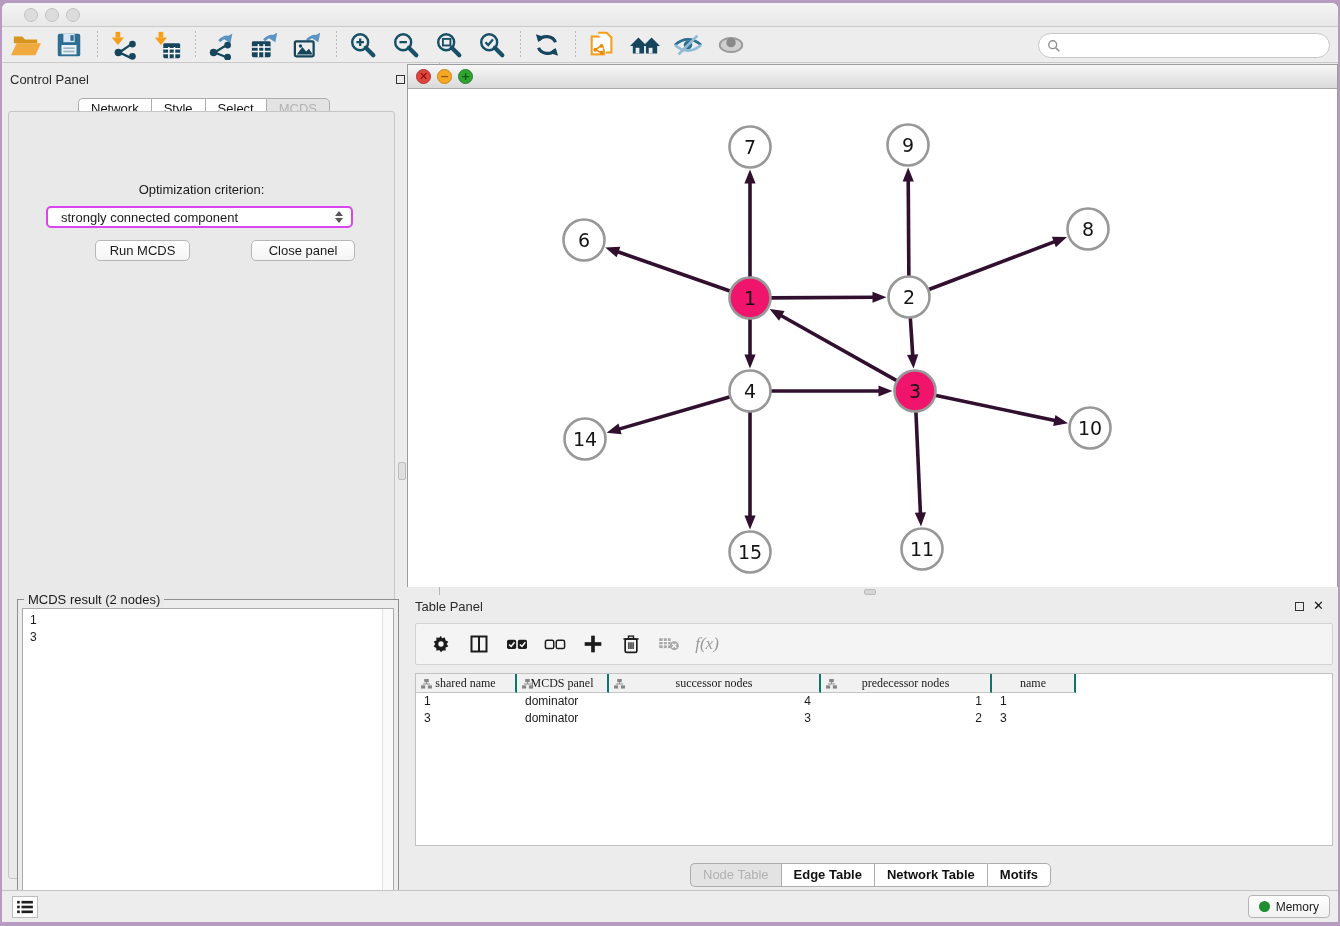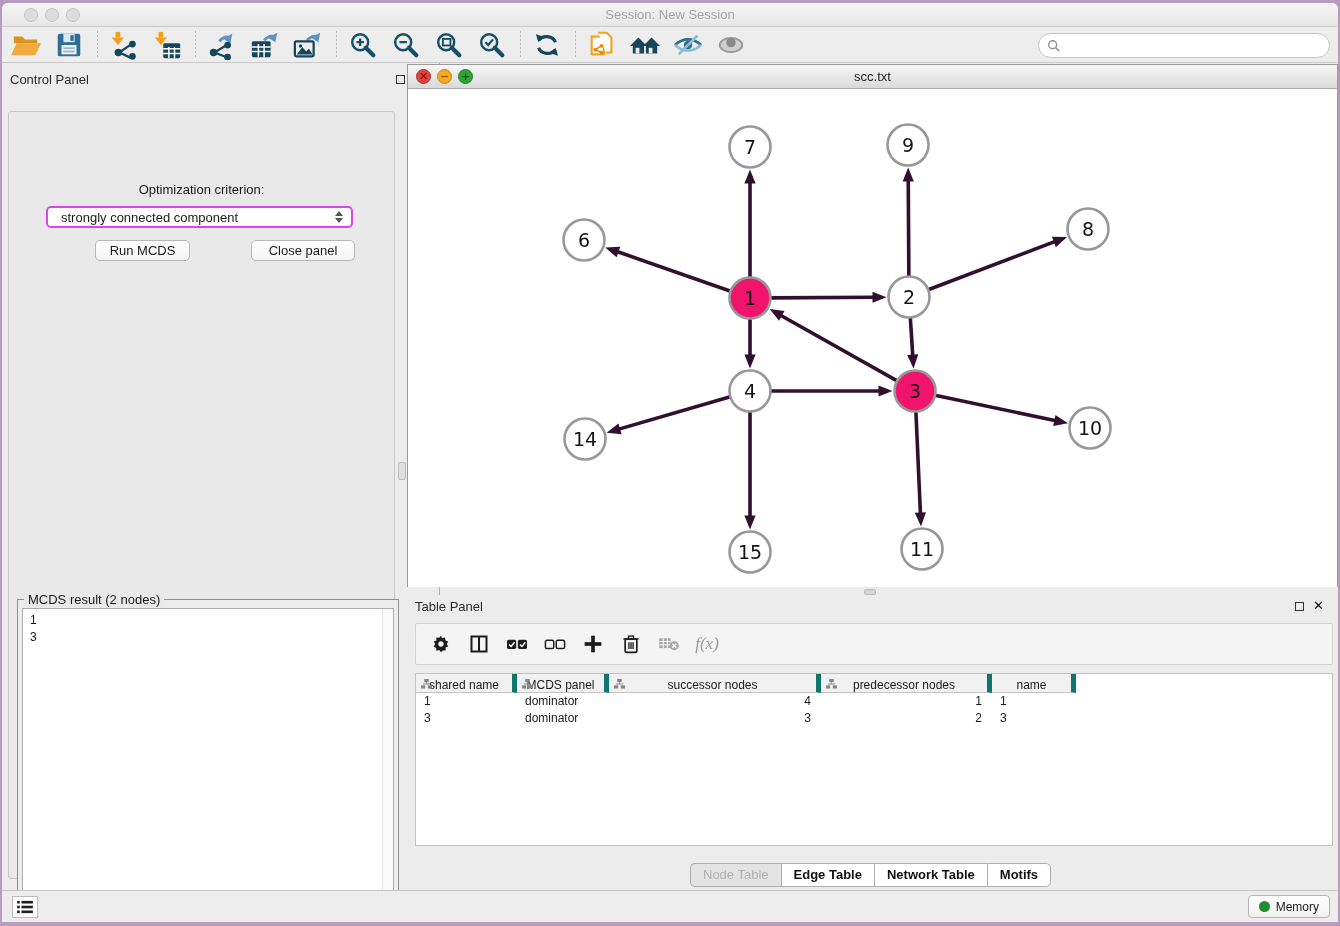--- a/index.html
+++ b/index.html
@@ -68,21 +68,21 @@
   
   .tpanel { position:absolute; left:405px; top:592px; width:931px; height:295px; background:#ECECEC; }
   .tpanel .panel-head { top:2px; }
   .tpanel .float-ic { right:34px; } .tpanel .close-ic { right:14px; }
   .ttoolbar { position:absolute; left:8px; top:28px; width:918px; height:42px; background:#F4F4F4; border:1px solid #D2D2D2; border-radius:2px; display:flex; align-items:center; padding-left:12px; }
   .ttb { width:26px; height:26px; display:flex; align-items:center; justify-content:center; margin-right:12px; }
   .fx { font:italic 17px "Liberation Serif","DejaVu Serif",serif; color:#9A9A9A; }
 
   .dtable { position:absolute; left:8px; top:78px; width:918px; height:173px; background:#fff; border:1px solid #C2C2C2; font-size:12px; }
   .thead { display:flex; height:19px; }
-  .th { background:#F1F1F1; border-right:5px solid #0f766e; border-bottom:1px solid #C5C5C5; display:flex; align-items:flex-end; justify-content:center; gap:4px; position:relative; }
+  .th { background:#F1F1F1; border-right:2px solid #0f766e; border-bottom:1px solid #C5C5C5; display:flex; align-items:center; justify-content:center; gap:4px; position:relative;font-family:Liberation Serif, serif; }
   .th .hic { position:absolute; left:5px; top:4px; }
   .trow { display:flex; height:17px; }
   .td { padding:1px 8px 0; overflow:hidden; white-space:nowrap; }
   .td.r { text-align:right; padding-right:10px; }
   .c0{width:101px}.c1{width:92px}.c2{width:212px}.c3{width:171px}.c4{width:84px}
 
   .tpanel .seg-group { left:283px; top:268px; }
   .tpanel .seg { font-weight:bold; padding:3px 12px 4px; }
   .tpanel .seg.sel { font-weight:normal; }
 
@@ -94,21 +94,20 @@
 </style>
 </head>
 <body>
 
 <div class="window">
 
   <div class="titlebar">
     <div class="tl-dot t1"></div>
     <div class="tl-dot t2"></div>
     <div class="tl-dot t3"></div>
-    <div class="title-text">Session: New Session</div>
   </div>
 
   <div class="toolbar">
     <div class="tbtn">
       <svg width="32" height="30" viewBox="0 0 34 32">
           <path d="M4 7h9l3 3h13v4H4z" fill="#D9941F"></path>
           <path d="M1 27l6-13h26l-6 13z" fill="#F0A93C"></path>
         </svg>
     </div>
     <div class="tbtn">
@@ -269,20 +268,26 @@
       <input type="text" placeholder="" style="">
     </div>
   </div>
 
   <div class="cpanel">
     <div class="panel-head">
       <span class="label">Control Panel</span>
       <span class="float-ic"></span>
       <span class="close-ic">✕</span>
     </div>
+    <div class="seg-group">
+      <div class="seg">Network</div>
+      <div class="seg">Style</div>
+      <div class="seg">Select</div>
+      <div class="seg sel">MCDS</div>
+    </div>
     <div class="cbody">
       <div class="opt-label">Optimization criterion:</div>
       <div class="dropdown">
         <span>strongly connected component</span>
         <span class="dd-arrows">
             <i class="up"></i>
             <i class="dn"></i>
           </span>
       </div>
       <div class="btn btn-run">Run MCDS</div>
@@ -295,21 +300,20 @@
       </div>
     </div>
   </div>
   <div class="vgrip"></div>
 
   <div class="netframe">
     <div class="net-titlebar">
       <div class="wdot red">✕</div>
       <div class="wdot yel">−</div>
       <div class="wdot grn">+</div>
-      <div class="net-title">scc.txt</div>
     </div>
     <div class="canvas">
       <svg id="graph-svg" width="929" height="497">
           <line x1="342" y1="187.5" x2="342" y2="90.5" stroke="#31102F" stroke-width="3.6"></line>
           <polygon points="342,79.5 347.6,93.5 336.4,93.5" fill="#31102F"></polygon>
           <line x1="322.64727138653194" y1="201.23820325553524" x2="207.62519066103317" y2="161.04976541168628" stroke="#31102F" stroke-width="3.6"></line>
           <polygon points="197.24079969770887,157.4214842317296 212.30442225173596,156.75269760670935 208.61017232305278,167.32589567845778" fill="#31102F"></polygon>
           <line x1="362.49959456920504" y1="207.87107173226914" x2="467.5006625332503" y2="207.21068765702358" stroke="#31102F" stroke-width="3.6"></line>
           <polygon points="478.5004449850189,207.14150663531436 464.53594129382,212.8294444565719 464.4655024353524,201.62966596022576" fill="#31102F"></polygon>
           <line x1="342" y1="228.5" x2="342" y2="267.5" stroke="#31102F" stroke-width="3.6"></line>

